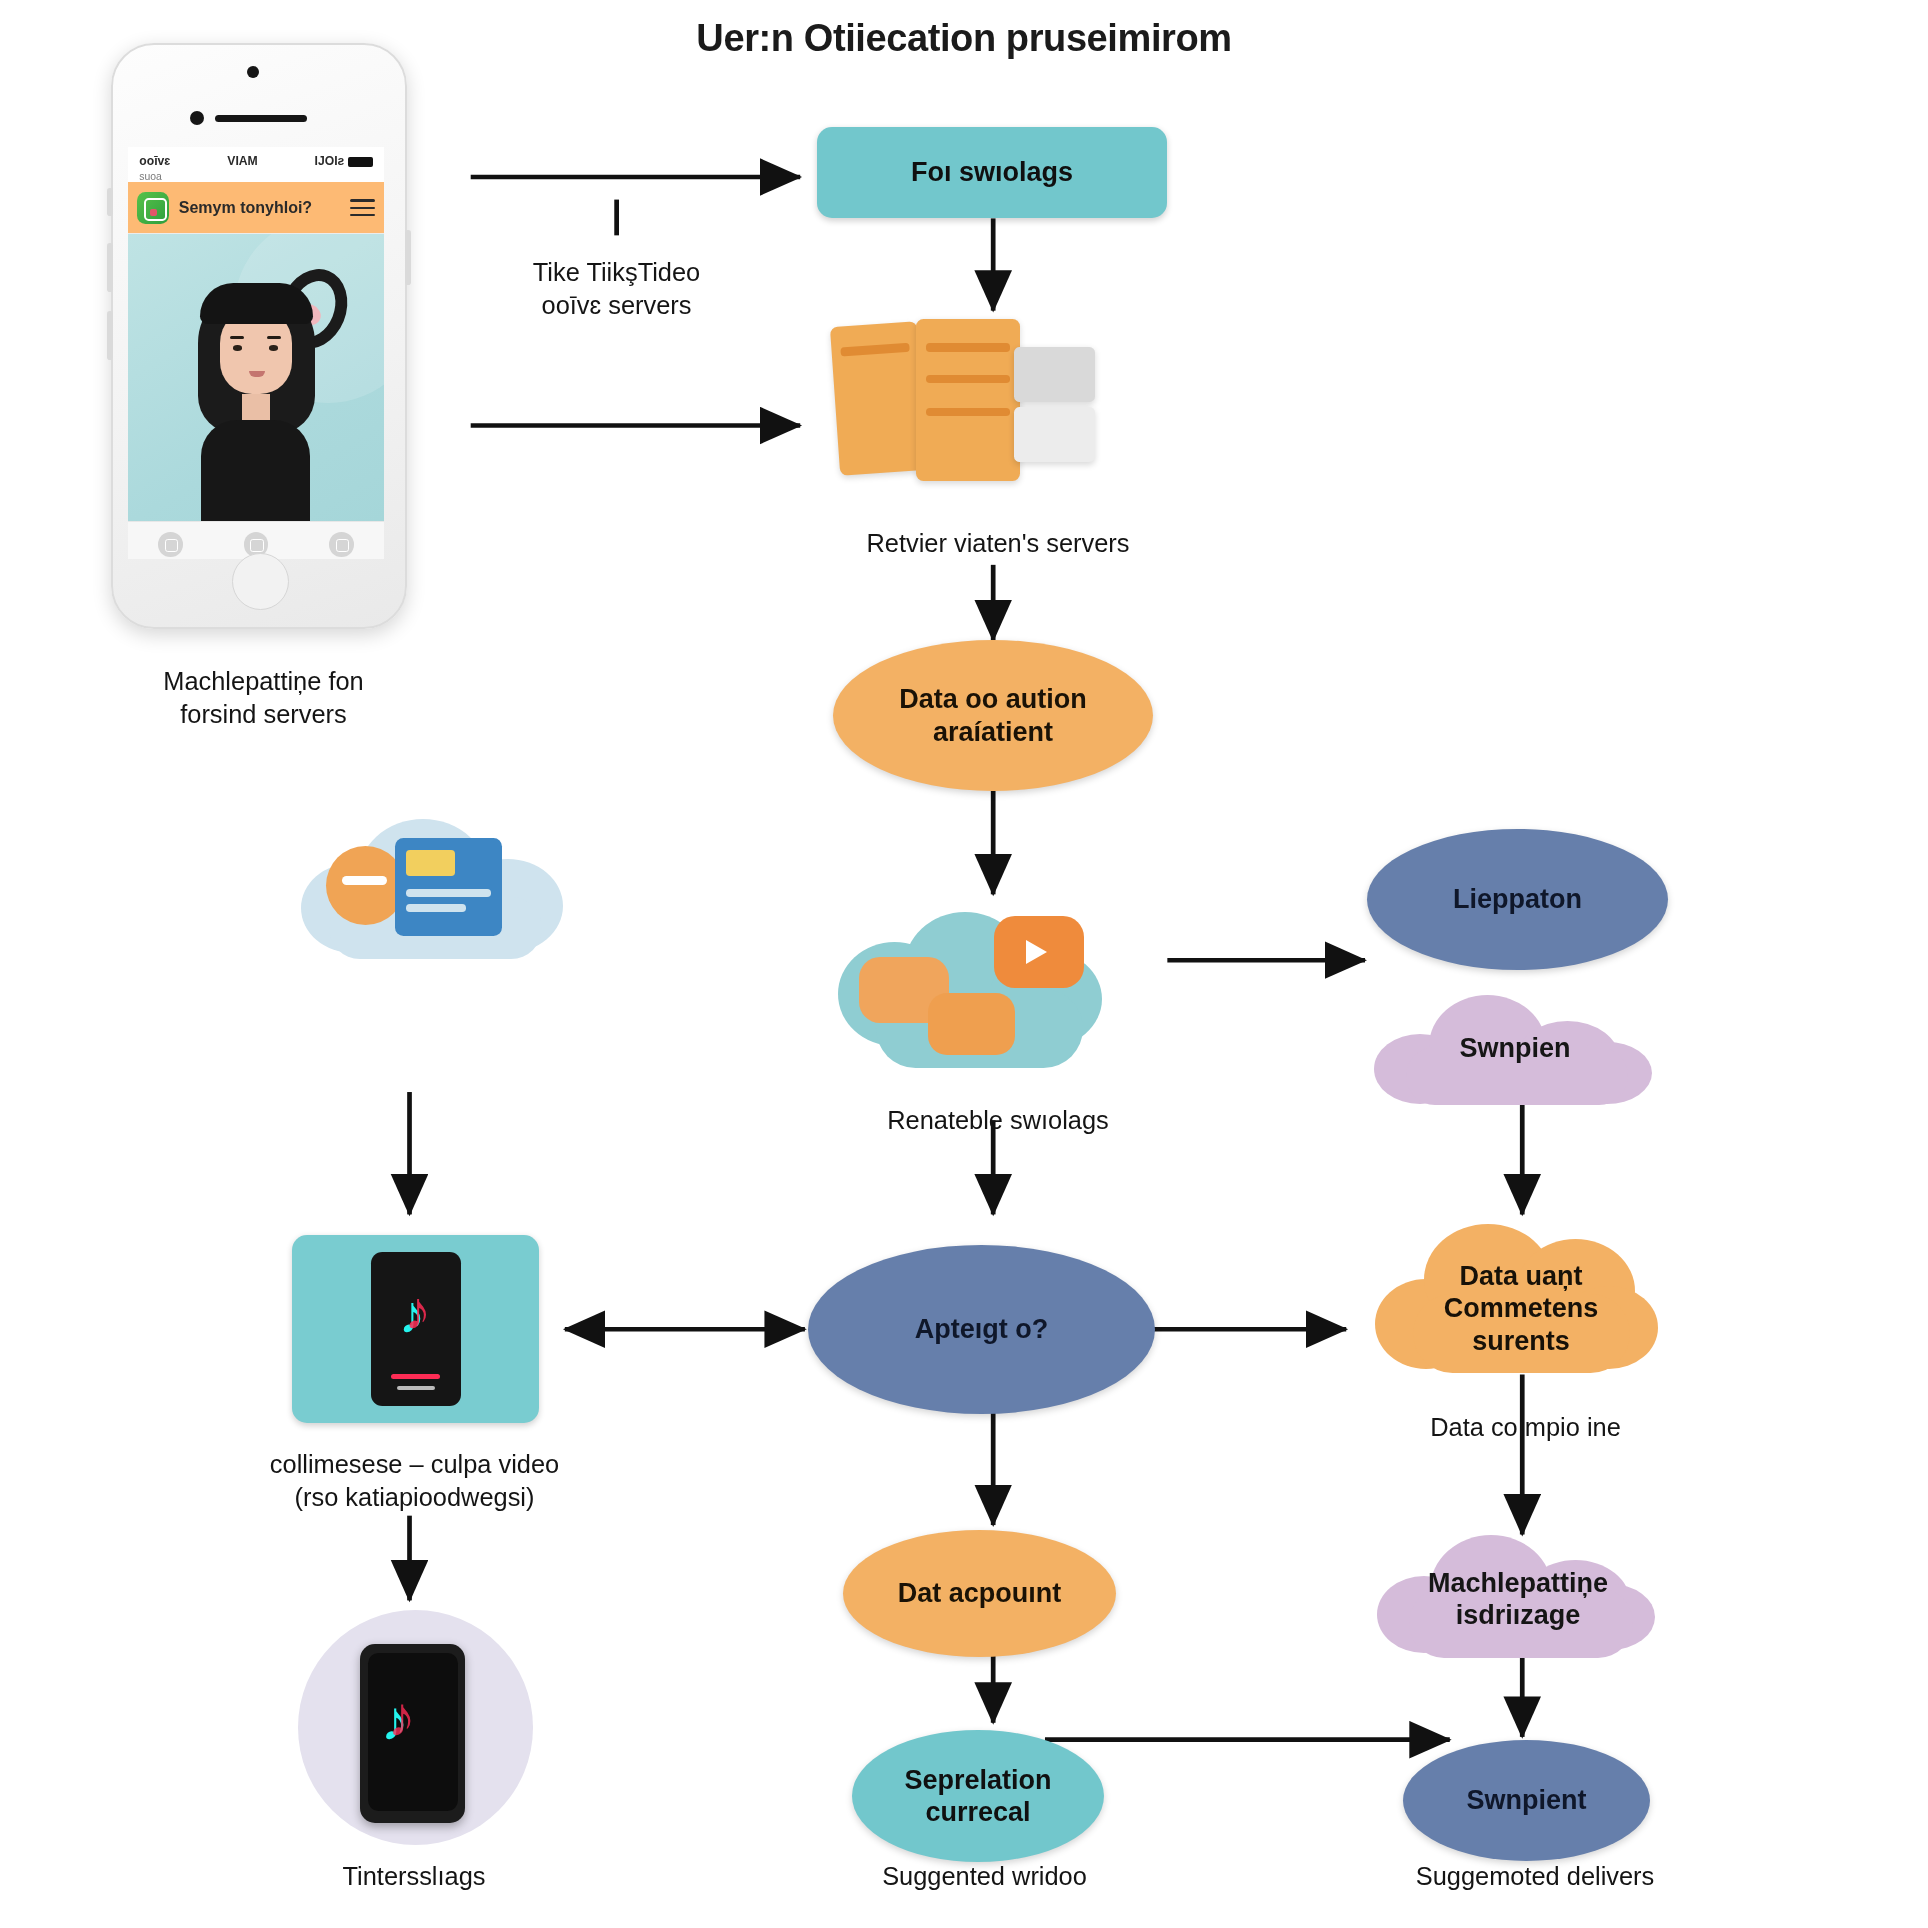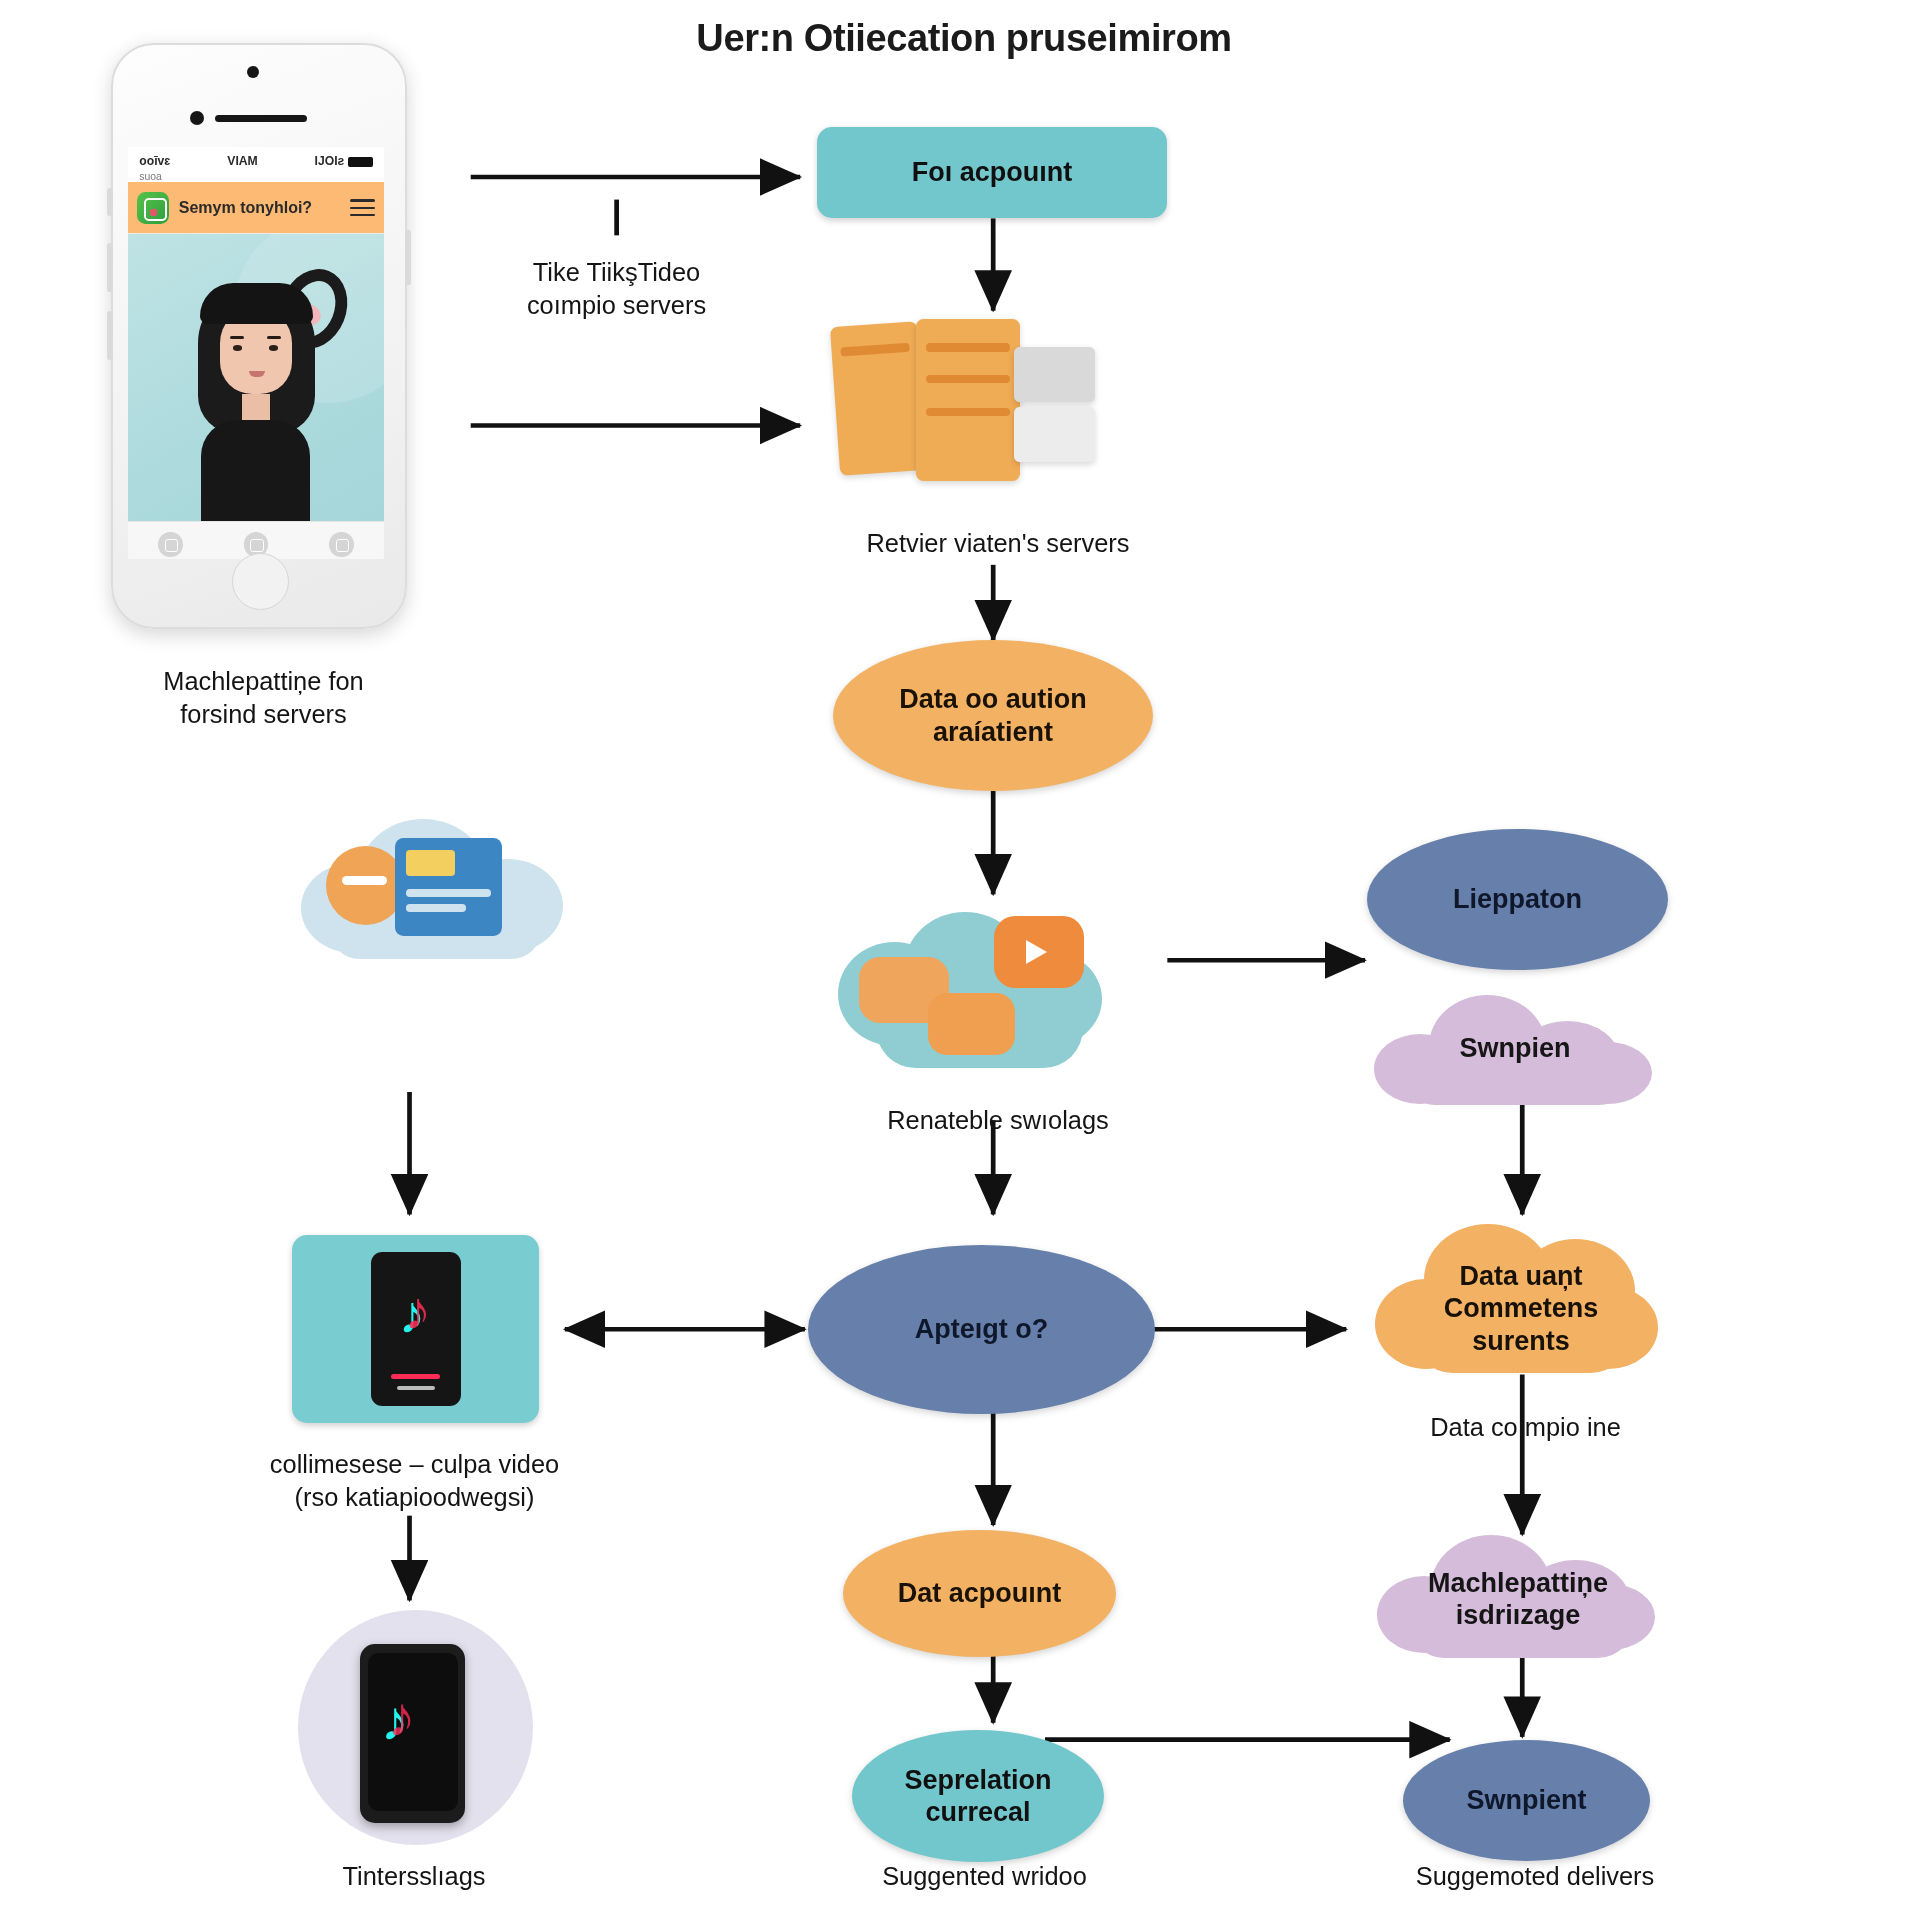--- a/index.html
+++ b/index.html
@@ -171,21 +171,21 @@
     <span class="home"></span>
   </div>
 
   <div class="abs label" style="left:94px;top:665px;width:339px;">
     <div>Machlepattiņe fon</div>
     <div>forsind servers</div>
   </div>
 
   <div class="abs label" style="left:461px;top:256px;width:311px;">
     <div>Tike TiikşTideo</div>
-    <div>coımpio servers</div>
+    <div>ooīvɛ servers</div>
   </div>
 
   <svg class="arrows" viewBox="0 0 2048 2048">
     <defs>
       <marker id="ah" markerWidth="11" markerHeight="11" refX="8.6" refY="4" orient="auto">
         <path d="M0,0 L9,4 L0,8 z" fill="#111"></path>
       </marker>
       <marker id="ahs" markerWidth="11" markerHeight="11" refX="8.6" refY="4" orient="auto">
         <path d="M0,0 L9,4 L0,8 z" fill="#111"></path>
       </marker>
@@ -231,21 +231,21 @@
     <g stroke="#111" stroke-width="5" fill="none">
       <path d="M600,1412 L855,1412" marker-end="url(#ah)" marker-start="url(#ahr)"></path>
     </g>
 
     <g stroke="#111" stroke-width="5">
       <path d="M655,212 L655,250"></path>
     </g>
   </svg>
 
   <div class="abs rrect teal ctr" style="left:817px;top:127px;width:350px;height:91px;">
-    <span class="node-text">Foı acpouınt</span>
+    <span class="node-text">Foı swıolags</span>
   </div>
 
   <div class="abs" style="left:829px;top:315px;width:282px;height:179px;">
     <span class="doc" style="left:5.6px;top:9.4px;width:87px;height:149px;transform:rotate(-4deg);">
       <span class="line" style="top:21px;"></span>
     </span>
     <span class="doc" style="left:87px;top:3.8px;width:104px;height:162px;">
       <span class="line" style="top:24.5px;"></span>
       <span class="line" style="top:56px;"></span>
       <span class="line" style="top:89px;"></span>

